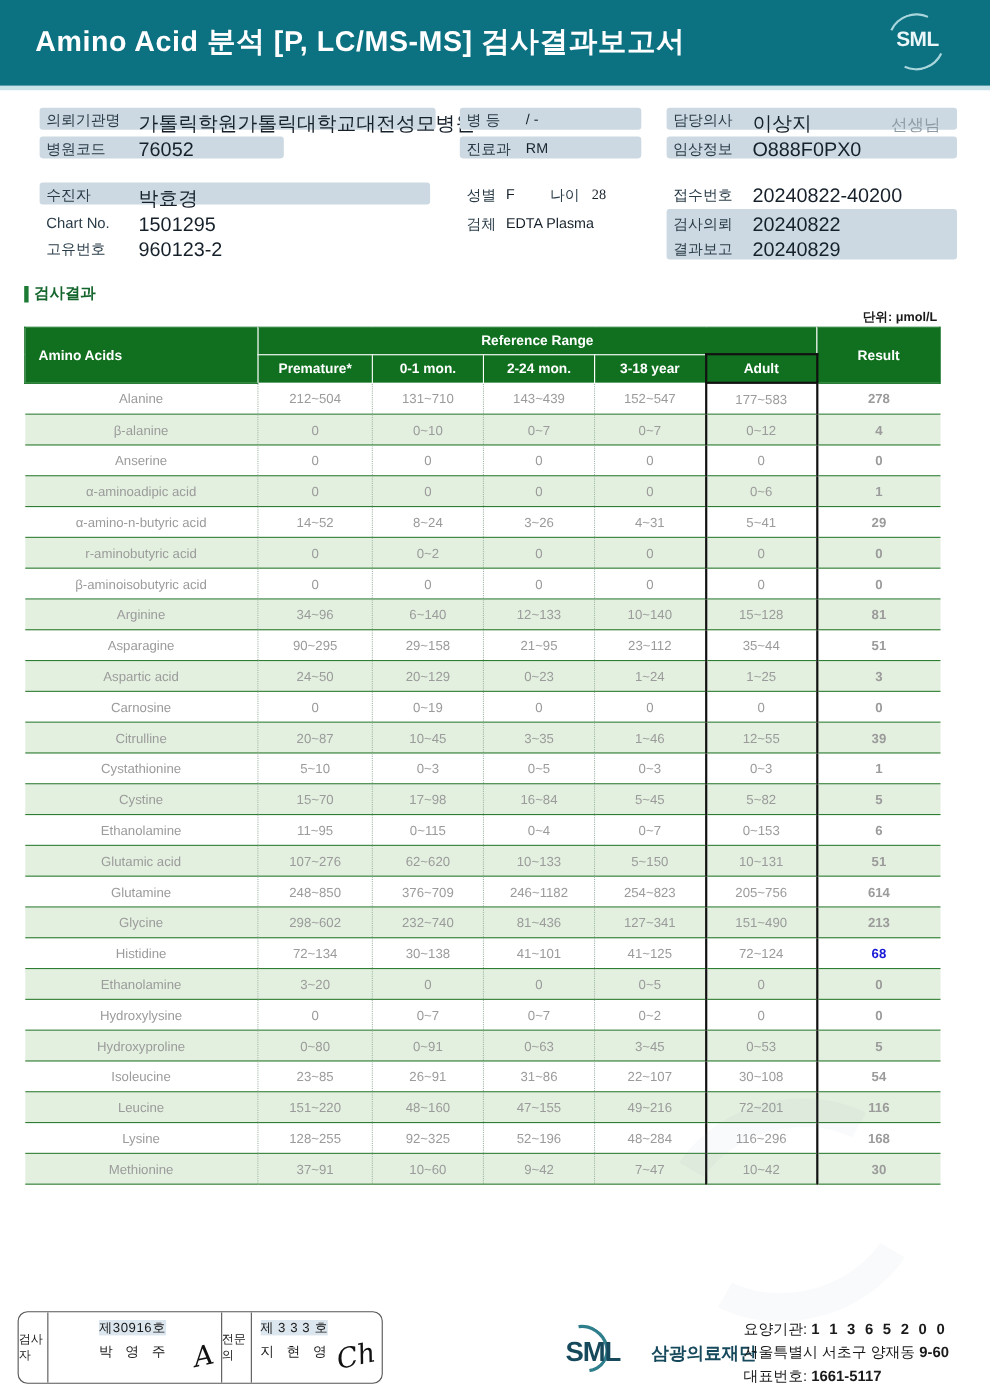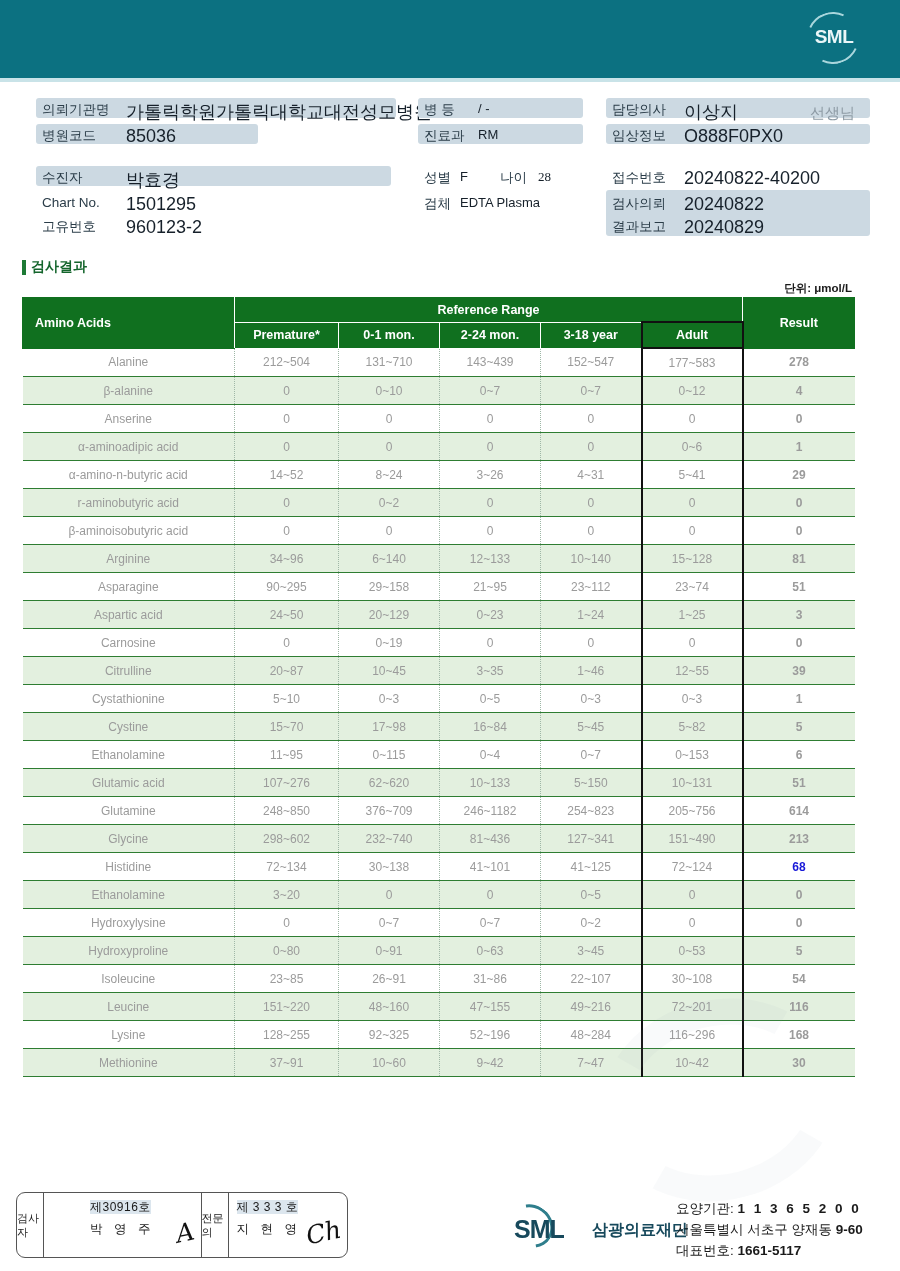--- a/index.html
+++ b/index.html
@@ -307,36 +307,37 @@
     border-right-color: transparent;
     transform: rotate(-15deg);
     box-sizing: border-box;
     pointer-events: none;
   }
 </style>
 </head>
 <body>
 
 <div class="header">
+  <div class="header-title">Amino Acid 분석 [P, LC/MS-MS] 검사결과보고서</div>
   <div class="header-logo">
     <div class="ring"></div>
     <div class="mark">SML</div>
   </div>
 </div>
 <div class="header-underline"></div>
 
 <div class="info">
 
   <div class="fill" style="left:36px; top:14px; width:360px; height:20px;"></div>
   <div class="lbl" style="left:42px; top:17px;">의뢰기관명</div>
   <div class="val" style="left:126px; top:16px;">가톨릭학원가톨릭대학교대전성모병원</div>
 
   <div class="fill" style="left:36px; top:40px; width:222px; height:20px;"></div>
   <div class="lbl" style="left:42px; top:43px;">병원코드</div>
-  <div class="val" style="left:126px; top:42px;">85036</div>
+  <div class="val" style="left:126px; top:42px;">76052</div>
 
   <div class="fill" style="left:36px; top:82px; width:355px; height:20px;"></div>
   <div class="lbl" style="left:42px; top:85px;">수진자</div>
   <div class="val" style="left:126px; top:84px;">박효경</div>
 
   <div class="lbl" style="left:42px; top:111px;">Chart No.</div>
   <div class="val" style="left:126px; top:110px;">1501295</div>
 
   <div class="lbl" style="left:42px; top:134px;">고유번호</div>
   <div class="val" style="left:126px; top:133px;">960123-2</div>
@@ -476,21 +477,21 @@
           <td class="ref">10~140</td>
           <td class="adult">15~128</td>
           <td class="result">81</td>
         </tr>
         <tr>
           <td class="name">Asparagine</td>
           <td class="ref">90~295</td>
           <td class="ref">29~158</td>
           <td class="ref">21~95</td>
           <td class="ref">23~112</td>
-          <td class="adult">23~74</td>
+          <td class="adult">35~44</td>
           <td class="result">51</td>
         </tr>
         <tr class="alt">
           <td class="name">Aspartic acid</td>
           <td class="ref">24~50</td>
           <td class="ref">20~129</td>
           <td class="ref">0~23</td>
           <td class="ref">1~24</td>
           <td class="adult">1~25</td>
           <td class="result">3</td>

